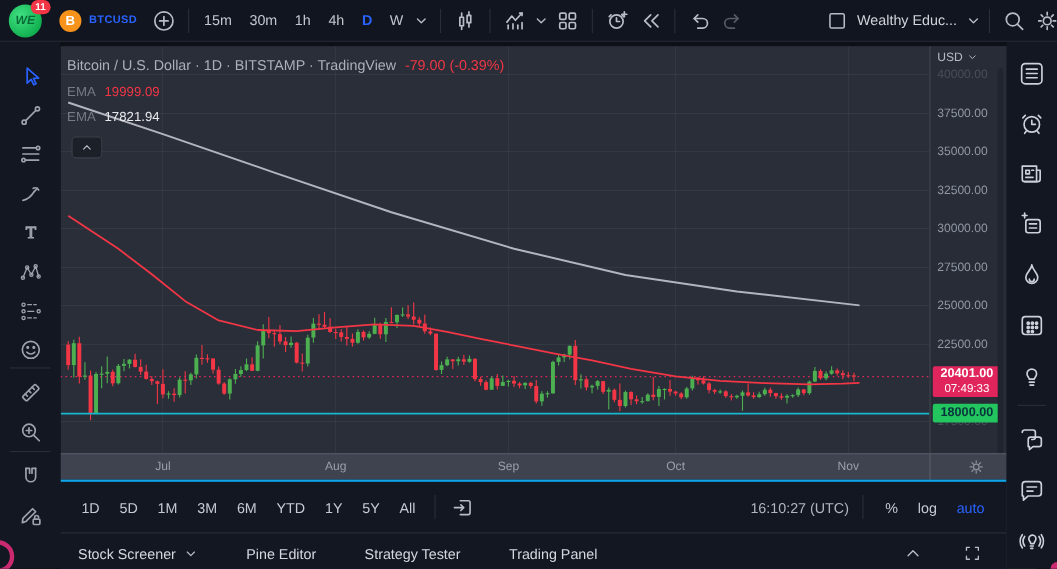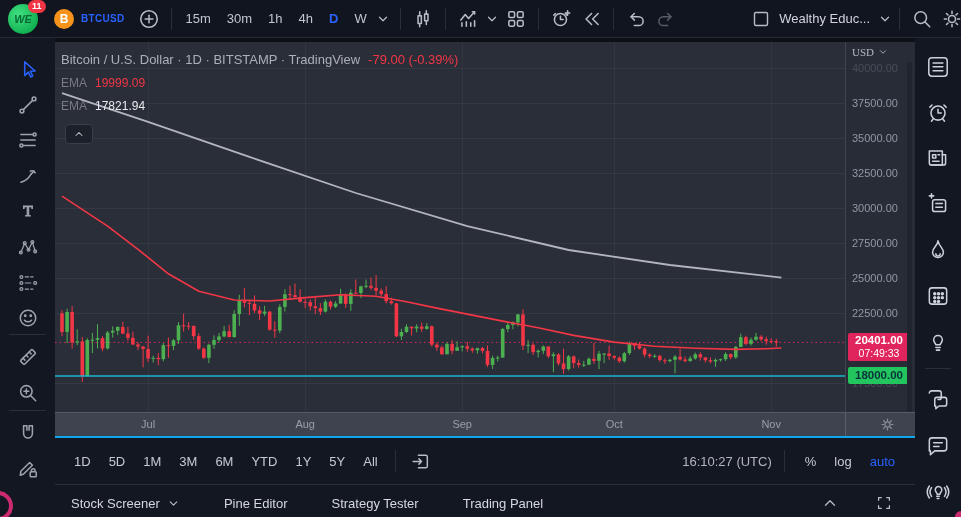--- a/index.html
+++ b/index.html
@@ -46,21 +46,21 @@
   .legend-change { color:#f23645; margin-left:8px; }
   .ema-row { margin-top:9px; font-size:12px; cursor:pointer; }
   .ema-lbl { color:#787b86; margin-right:8px; }
   .collapse-btn { position:absolute; left:10px; top:82px; width:28px; height:20px; z-index:5;
                   background:#1c2028; border:1px solid #3a3e49; border-radius:4px; color:#9da2ad;
                   display:flex; align-items:center; justify-content:center; cursor:pointer; }
 
   
   .price-axis { position:absolute; left:790px; top:0; width:70px; height:370px; background:#272c37;
                 border-left:1px solid rgba(255,255,255,.12); font-size:11px; color:#9298a3; cursor:ns-resize; z-index:4; }
-  .usd-sel { position:absolute; top:4px; left:6px; display:flex; gap:4px; align-items:center; color:#b6bac3; cursor:pointer;font-family:Liberation Serif, serif; }
+  .usd-sel { position:absolute; top:4px; left:6px; display:flex; gap:4px; align-items:center; color:#b6bac3; cursor:pointer; }
   .ptick { position:absolute; left:6px; }
   .ptick.faded { opacity:.3; }
   .price-badge { position:absolute; left:2px; width:62px; border-radius:2px; text-align:center; z-index:6; }
   .lp-badge { color:#fff; font-weight:700; font-size:11.5px; line-height:13px; padding:1px 0; }
   .lp-badge .cd { font-weight:400; font-size:10.5px; }
   .lvl-badge { color:#09333c; font-weight:700; font-size:11.5px; line-height:17px; }
 
   
   .time-axis { position:absolute; left:0; top:370px; width:860px; height:24px; background:#3f4350;
                border-top:1px solid #565a66; cursor:ew-resize; z-index:5; }

